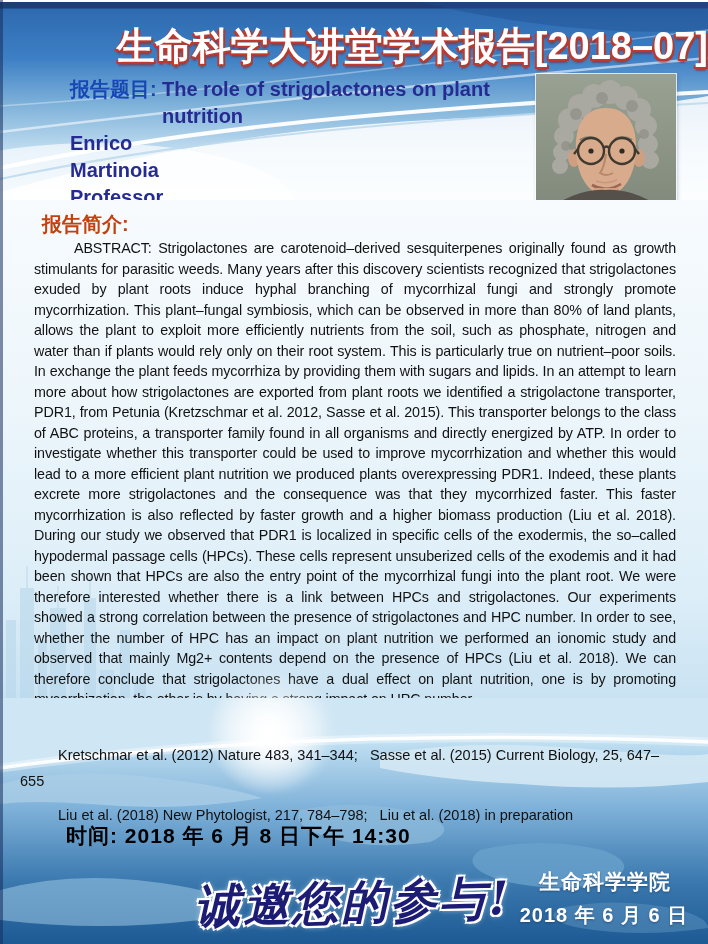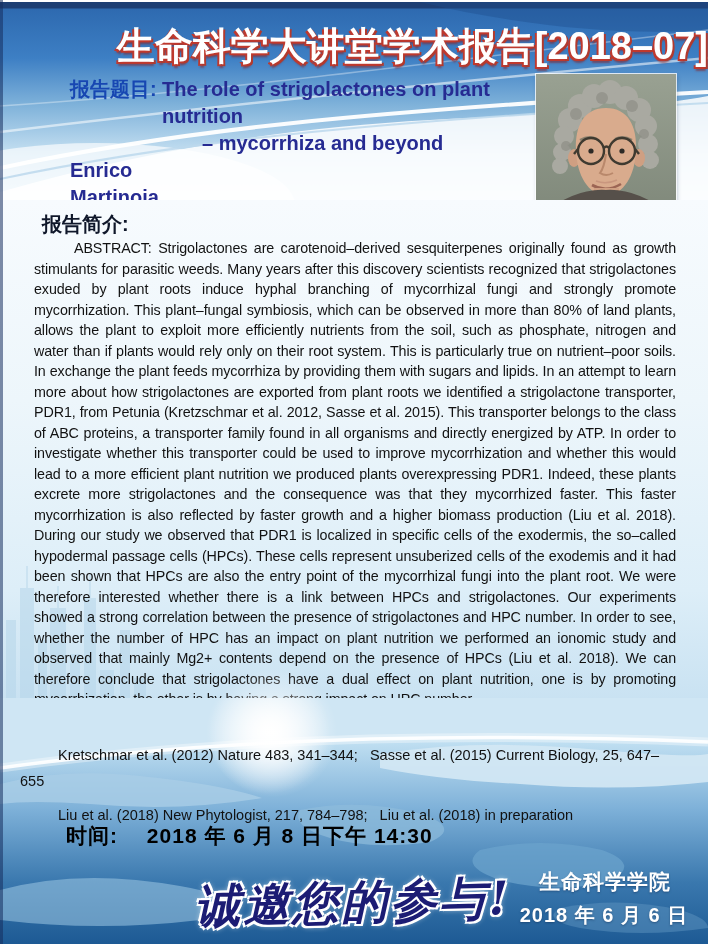--- a/index.html
+++ b/index.html
@@ -41,41 +41,41 @@
     background:#8d9486;
   }
   
   .midsection{
     position:absolute;top:200px;left:0;width:708px;height:500px;
     background:linear-gradient(180deg,#f7fbfe 0%,#edf6fb 40%,#ddeef8 78%,#c9e2f2 100%);
   }
   .skyline{position:absolute;top:558px;left:0;}
   .section-label{
     position:absolute;top:211px;left:42px;
-    font-size:20px;font-weight:bold;color:#0f172a;
+    font-size:20px;font-weight:bold;color:#c2410c;
   }
   .abstract{
     position:absolute;top:238px;left:34px;width:642px;
     font-size:14.3px;line-height:20.5px;color:#121212;
     text-align:justify;text-indent:40px;letter-spacing:-0.1px;
   }
   
   .refs{position:absolute;top:742px;left:20px;width:642px;
     font-size:14.5px;line-height:26px;color:#111;}
   .refs p{margin:0 0 8px 0;text-indent:38px;white-space:pre-wrap;}
   
   .map{position:absolute;top:698px;left:0;}
   .sun-glow{
     position:absolute;top:668px;left:208px;width:130px;height:130px;
     background:radial-gradient(circle,rgba(255,255,255,.95) 0%,rgba(255,255,255,.45) 35%,rgba(255,255,255,0) 70%);
     pointer-events:none;
   }
   .logistics{position:absolute;left:66px;font-size:21px;font-weight:bold;color:#000;
     letter-spacing:1px;white-space:nowrap;}
-  .logistics .lg-label{margin-right:22px;}
+  .logistics .lg-label{margin-right:0;}
   .time-row{top:822px;}
   .venue-row{top:857px;}
   .invitation{
     position:absolute;top:872px;left:148px;width:410px;text-align:center;
     font-family:"DejaVu Serif",serif;font-style:italic;font-weight:bold;
     font-size:46px;color:#1c1c74;letter-spacing:3px;transform:rotate(-1.5deg);
     text-shadow:2px 2px 0 #fff,-2px -2px 0 #fff,2px -2px 0 #fff,-2px 2px 0 #fff,0 0 6px rgba(255,255,255,.95);
     white-space:nowrap;
   }
   .organizer{
@@ -107,24 +107,20 @@
     <path d="M0,132 C200,108 400,86 708,58" stroke="#ffffff" stroke-width="2.5" fill="none" opacity="0.55"></path>
     <path d="M0,106 C220,92 420,64 708,30" stroke="#ffffff" stroke-width="1.5" fill="none" opacity="0.35"></path>
   </svg>
 
   <div class="main-title">生命科学大讲堂学术报告[2018–07]</div>
 
   <div class="info">
     <div class="info-row">
       <span class="info-label">报告题目:</span>
       <span class="info-value">The role of strigolactones on plant nutrition</span>
-    </div>
-    <div class="info-row">
-      <span class="info-label"></span>
-      <span class="info-value pad40">– mycorrhiza and beyond</span>
     </div>
     <div class="info-row">
       <span class="info-value">Enrico Martinoia Professor, Department Plant</span>
     </div>
     <div class="info-row">
       <span class="info-label"></span>
       <span class="info-value pad40">and Microbial Biology, University of Zurich</span>
     </div>
     <div class="info-row">
       <span class="info-label">主 持 人:</span>

